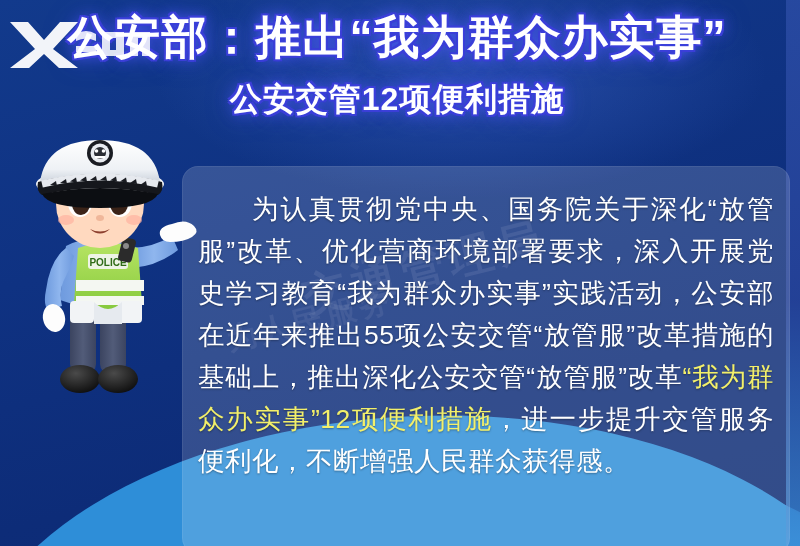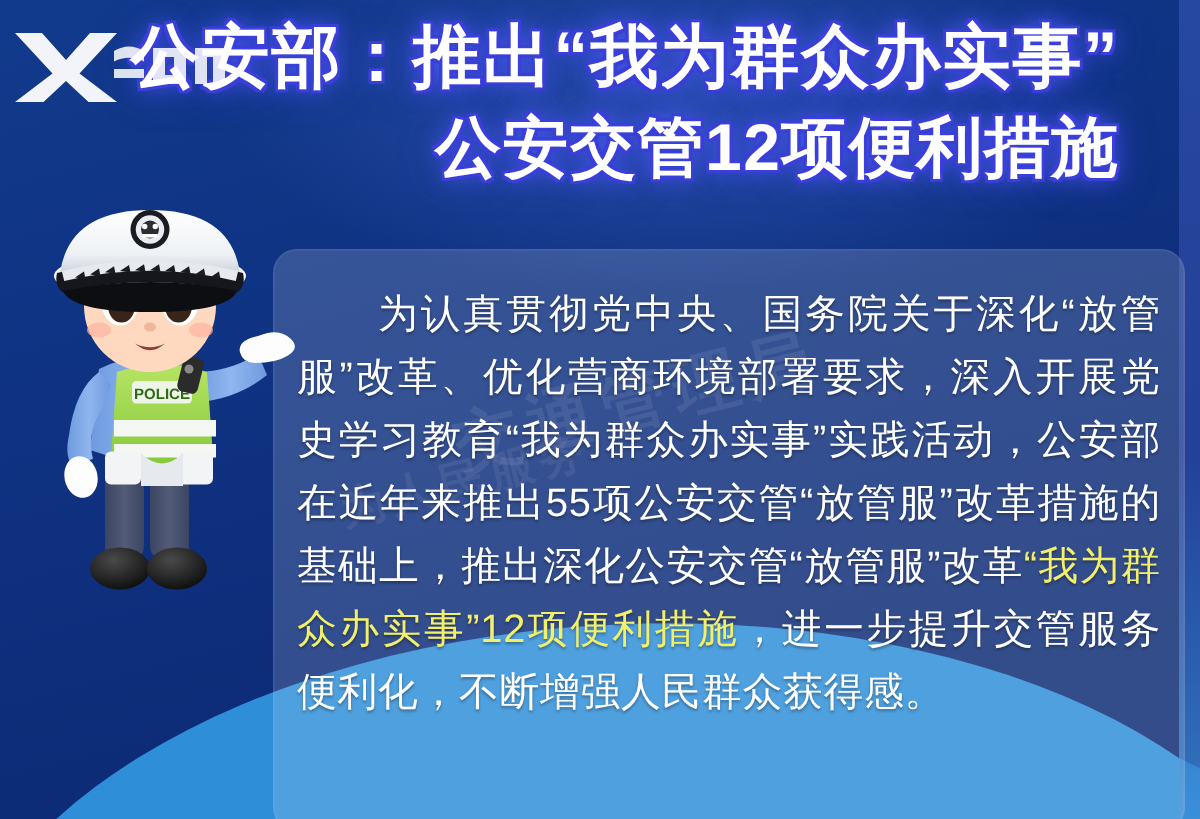--- a/index.html
+++ b/index.html
@@ -97,22 +97,23 @@
     letter-spacing: 1px;
     white-space: nowrap;
     text-shadow:
        0 0 2px #3b46e8,
        2px 0 0 #3b3fd6, -2px 0 0 #3b3fd6,
        0 2px 0 #3b3fd6, 0 -2px 0 #3b3fd6,
        2px 2px 0 #3b3fd6, -2px -2px 0 #3b3fd6,
        2px -2px 0 #3b3fd6, -2px 2px 0 #3b3fd6,
        0 0 14px rgba(80,90,255,.95),
        0 0 26px rgba(70,80,240,.75);
-  }
-  .title-line.line2 { font-size: 44px; }
+    text-align: center;
+  }
+  .title-line.line2 { font-size: 32px; }
 
   
   .wm-logo {
     position: absolute;
     left: 6px;
     top: 16px;
     width: 168px;
     height: 56px;
     opacity: .95;
     pointer-events: none;

